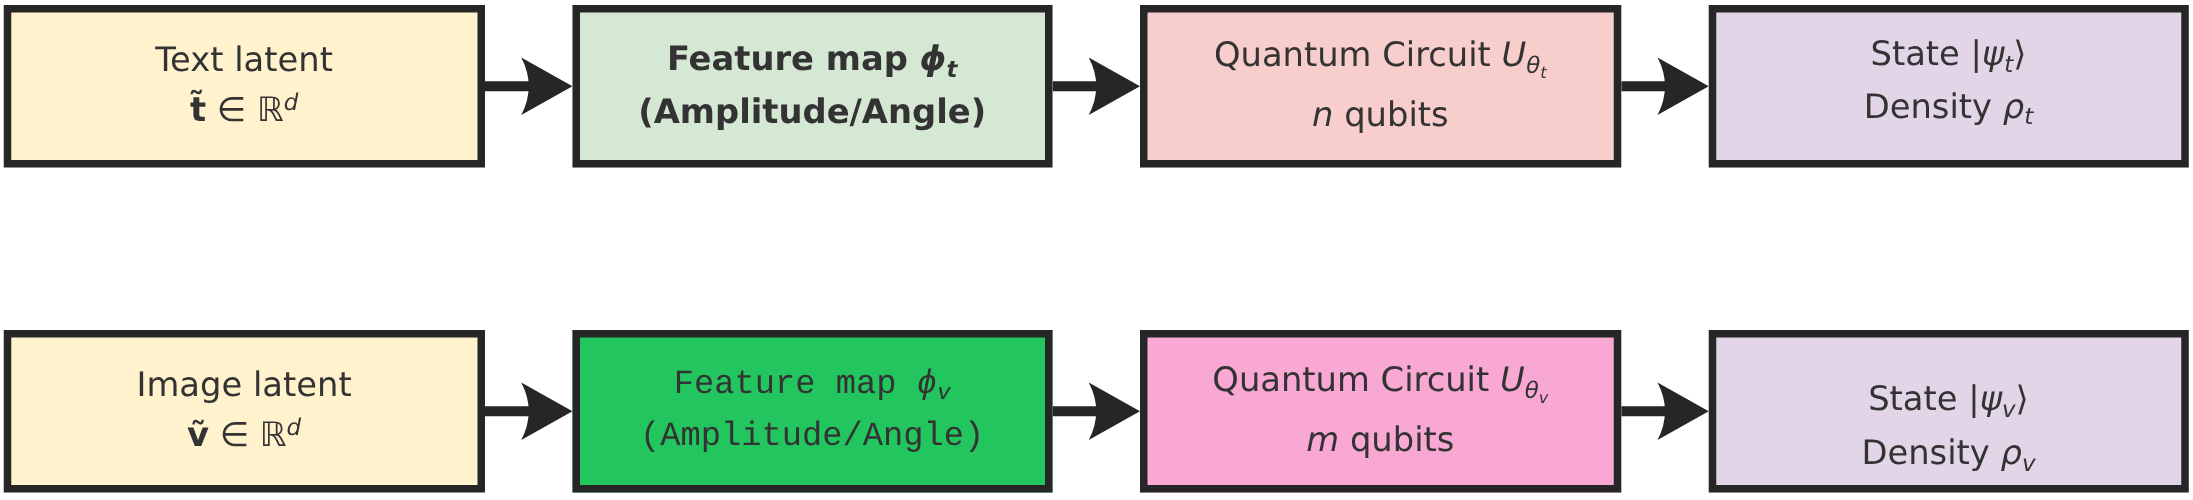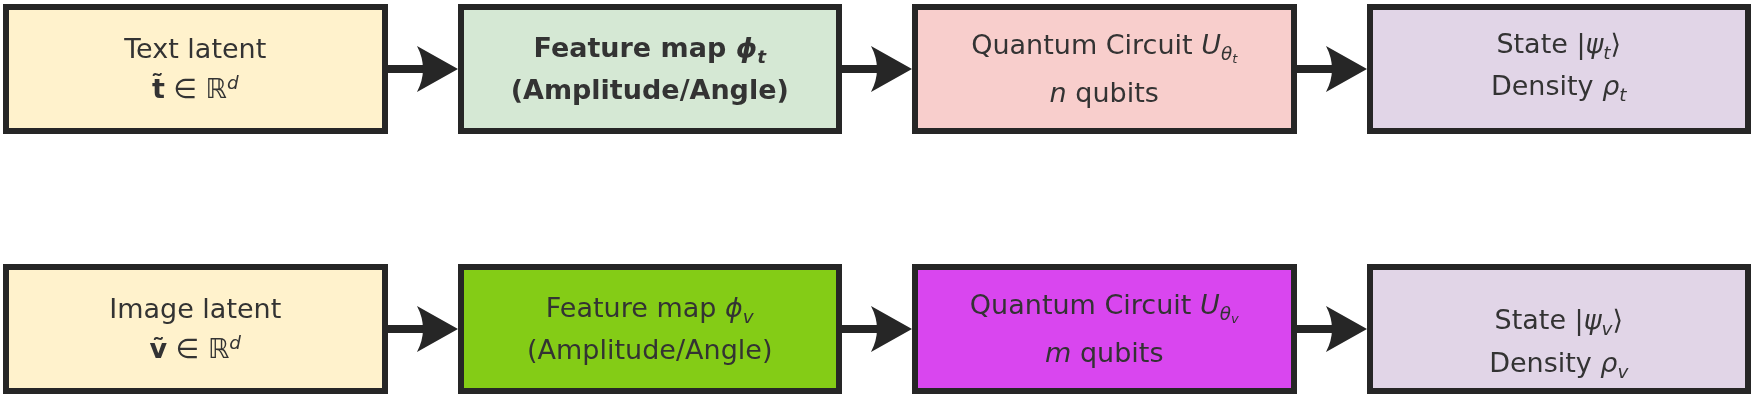--- a/index.html
+++ b/index.html
@@ -103,31 +103,31 @@
       <div class="box" style="background: rgb(255, 242, 204);">
         <div class="line"><span>Image latent</span></div>
         <div class="line"><span class="bd">ṽ</span><span> ∈ </span><span>ℝ</span><span class="it sup">d</span></div>
       </div>
       <div class="arrow">
         <svg width="70" height="60" viewBox="0 0 70 60">
           <path d="M0 30 H44" stroke="#262626" stroke-width="8" fill="none"></path>
           <path d="M29 7 L70 30 L29 53 Q41 30 29 7 Z" fill="#262626"></path>
         </svg>
       </div>
-      <div class="box" style="background: #84cc16;">
+      <div class="box" style="background: #22c55e; font-family: Liberation Mono, monospace;">
         <div class="line"><span>Feature map </span><span class="it">ϕ</span><span class="it sub">v</span></div>
         <div class="line"><span>(Amplitude/Angle)</span></div>
       </div>
       <div class="arrow">
         <svg width="70" height="60" viewBox="0 0 70 60">
           <path d="M0 30 H44" stroke="#262626" stroke-width="8" fill="none"></path>
           <path d="M29 7 L70 30 L29 53 Q41 30 29 7 Z" fill="#262626"></path>
         </svg>
       </div>
-      <div class="box" style="background: #d946ef; align-items: center;">
+      <div class="box" style="background: #f9a8d4; align-items: center;">
         <div class="line"><span>Quantum Circuit </span><span class="it">U</span><span class="it sub">θ</span><span class="it sub2">v</span></div>
         <div class="line"><span class="it">m</span><span> qubits</span></div>
       </div>
       <div class="arrow">
         <svg width="70" height="60" viewBox="0 0 70 60">
           <path d="M0 30 H44" stroke="#262626" stroke-width="8" fill="none"></path>
           <path d="M29 7 L70 30 L29 53 Q41 30 29 7 Z" fill="#262626"></path>
         </svg>
       </div>
       <div class="box" style="background: rgb(225, 213, 231); justify-content: flex-end;">

